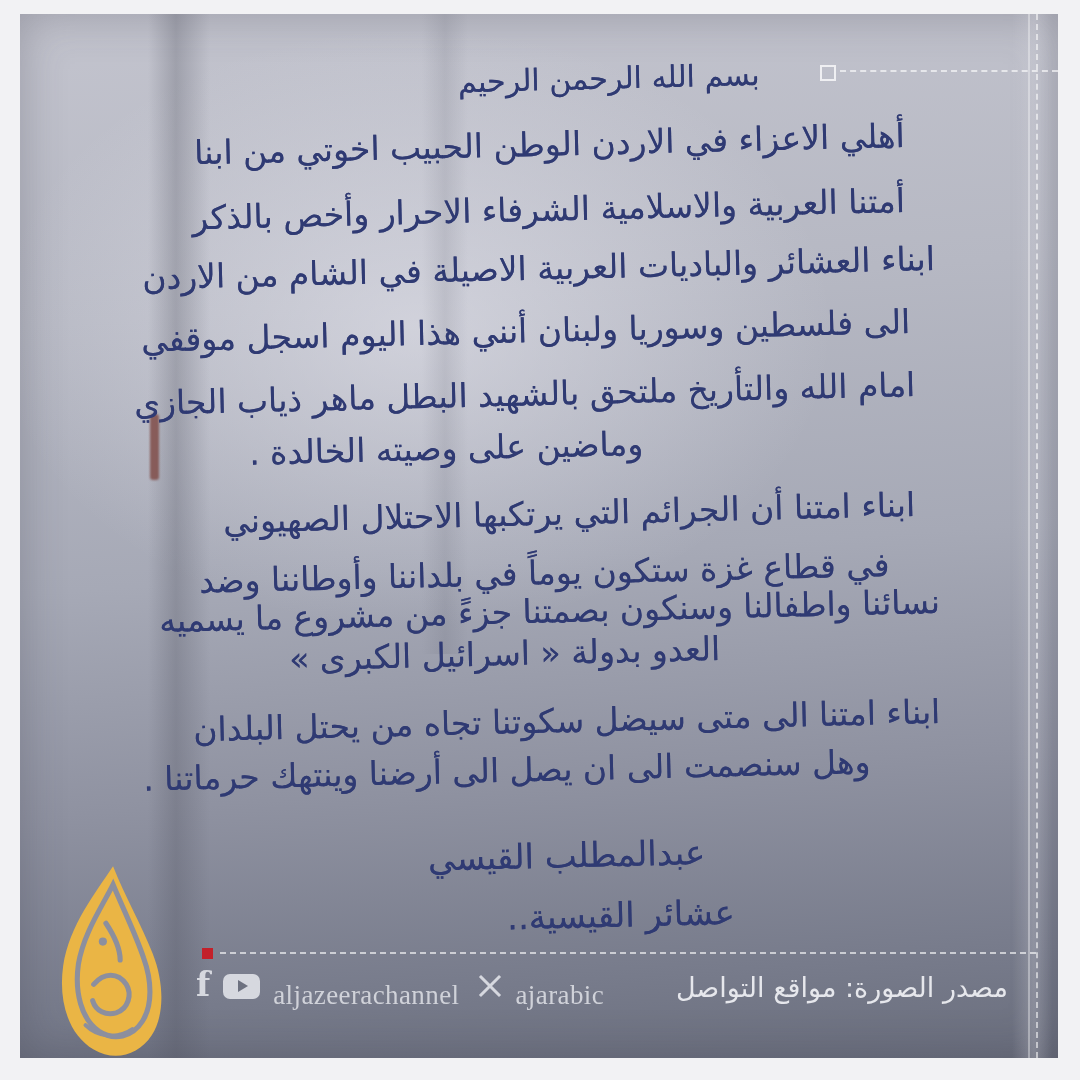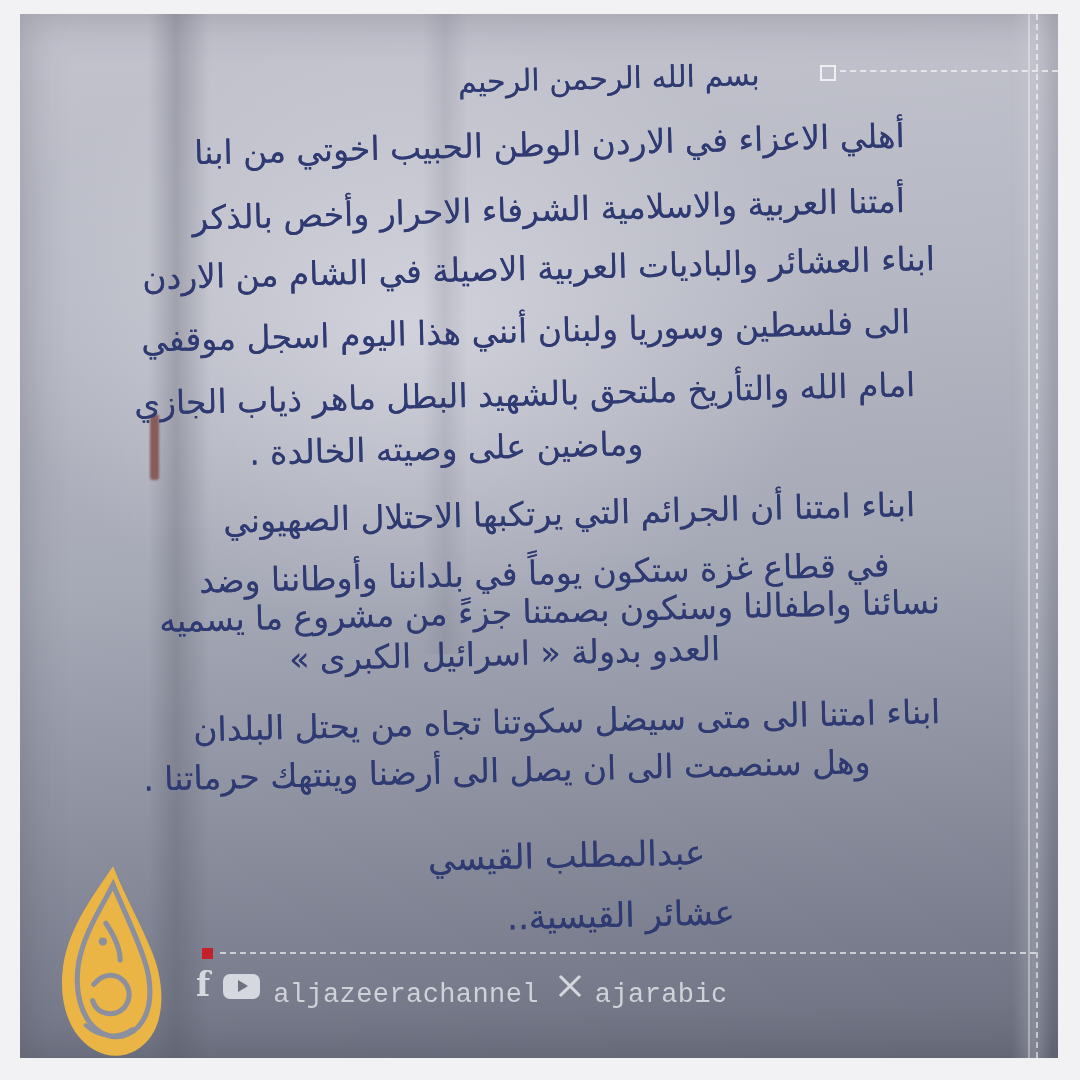--- a/index.html
+++ b/index.html
@@ -34,21 +34,21 @@
         text-shadow:0 0 0.6px rgba(47,58,115,0.8);}
   .hand.small{font-size:30px;}
   .hand.sig{font-size:34px;}
 
   
   .logo{position:absolute;left:35px;top:848px;width:112px;height:204px;}
   .social{position:absolute;left:176px;top:955px;height:34px;display:flex;align-items:center;gap:13px;color:#d3d5dc;}
   .fb{font-weight:bold;font-size:33px;color:#d6d8df;font-family:"DejaVu Serif",serif;line-height:1;transform:translateY(-2px);}
   .yt{width:37px;height:25px;background:#d6d8df;border-radius:7px;display:flex;align-items:center;justify-content:center;}
   .yt-tri{width:0;height:0;border-left:10px solid #6d7180;border-top:6px solid transparent;border-bottom:6px solid transparent;margin-left:2px;}
-  .handle{font-family:Liberation Mono, monospace;font-size:27px;letter-spacing:0.4px;color:#d0d2d9;margin-top:18px;}
+  .handle{font-family:Liberation Serif, serif;font-size:27px;letter-spacing:0.4px;color:#d0d2d9;margin-top:18px;}
   .xicon{display:inline-block;margin-left:6px;}
   .source{position:absolute;right:50px;top:958px;direction:rtl;font-size:27px;color:#e6e7ec;letter-spacing:0;}
 </style>
 </head>
 <body>
 
 <div class="canvas">
 
   <div class="photo">
 
@@ -94,15 +94,16 @@
       <span class="yt">
           <span class="yt-tri"></span>
         </span>
       <span class="handle">aljazeerachannel</span>
       <svg class="xicon" width="24" height="24" viewBox="0 0 24 24" aria-hidden="true">
         <path d="M3 3 L21 21 M21 3 L3 21" stroke="#d6d8df" stroke-width="3" stroke-linecap="square" fill="none"></path>
       </svg>
       <span class="handle">ajarabic</span>
     </div>
 
+    <div class="source">مصدر الصورة: مواقع التواصل</div>
 
   </div>
 </div>
 
 </body></html>

